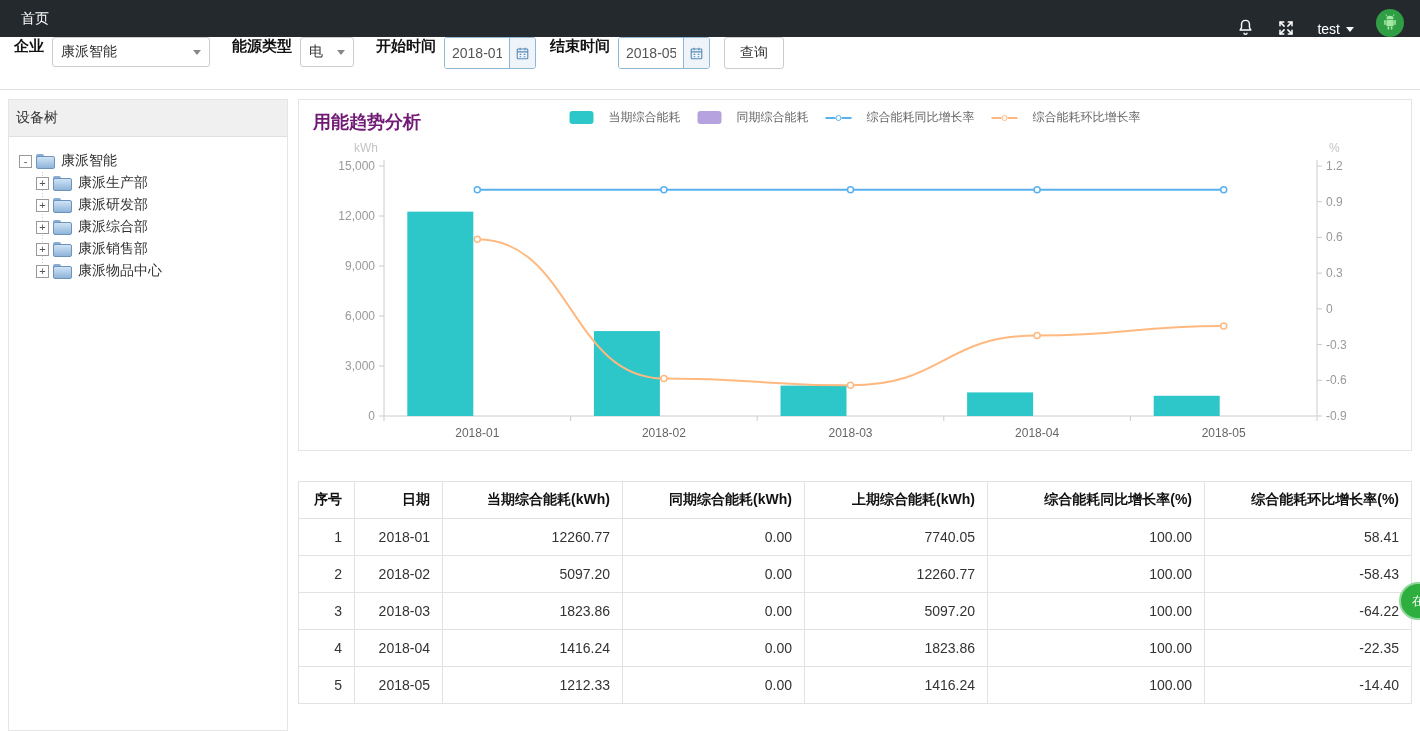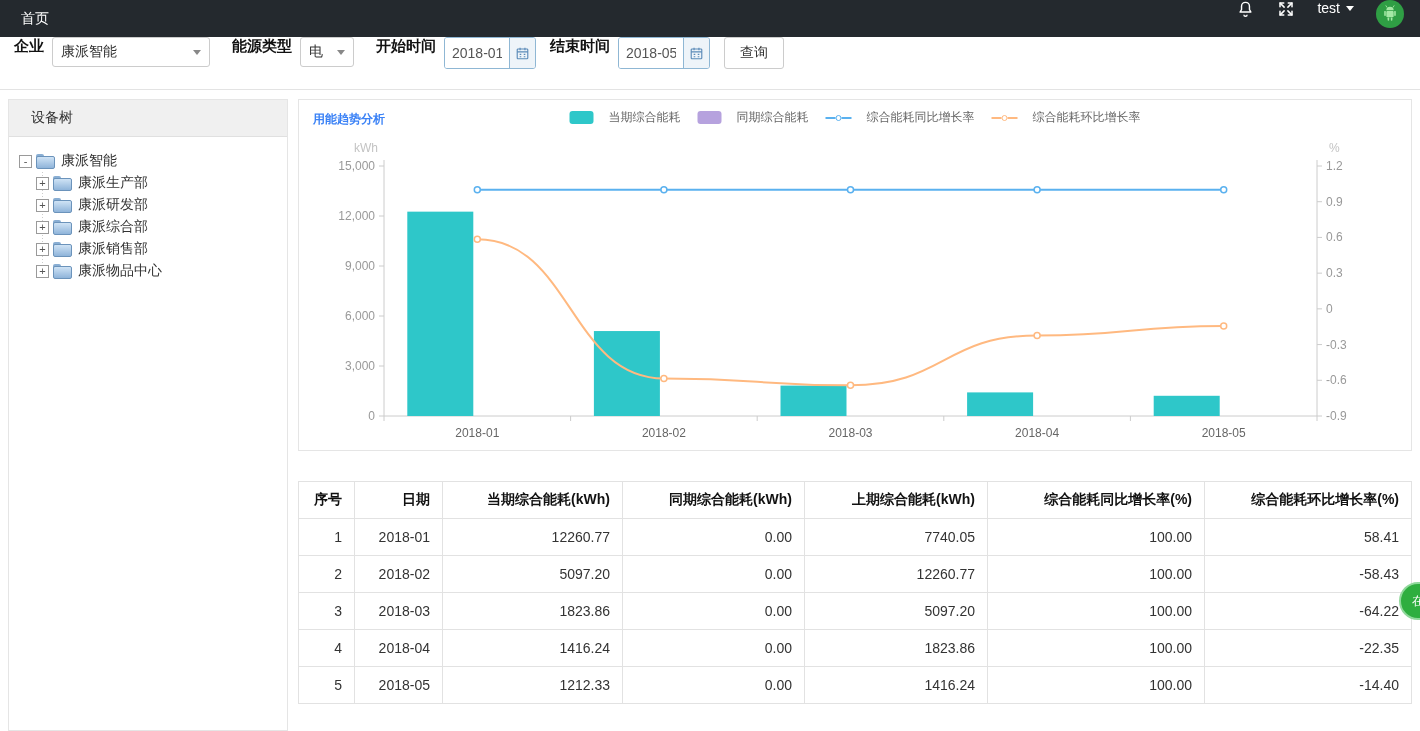--- a/index.html
+++ b/index.html
@@ -3,60 +3,60 @@
 <meta charset="utf-8">
 <style>
 *{box-sizing:border-box;margin:0;padding:0}
 html,body{width:1420px;height:731px}
 body{font-family:"Liberation Sans","DejaVu Sans",sans-serif;background:#fff;position:relative;overflow:hidden;font-size:14px;color:#333}
 
 
 .topnav{height:37px;background:#24292e;display:flex;align-items:stretch;color:#fff}
 .nav-tab{display:flex;align-items:center;padding:0 21px;font-size:14px;cursor:pointer}
 .nav-tab.active{background:#3e444b}
-.topnav-right{margin-left:auto;display:flex;align-items:flex-start;gap:22px;padding-right:16px}
+.topnav-right{margin-left:auto;display:flex;align-items:flex-end;gap:22px;padding-right:16px}
 .icon-btn{display:flex;align-items:center;justify-content:center;cursor:pointer}
 .user-menu{display:flex;align-items:center;gap:6px;font-size:14px;cursor:pointer}
 .caret-down{width:0;height:0;border-left:4px solid transparent;border-right:4px solid transparent;border-top:5px solid #fff}
 .avatar{width:28px;height:28px;border-radius:50%;background:#2f9e44;display:flex;align-items:center;justify-content:center;overflow:hidden}
 
 
 .filterbar{height:53px;background:#fff;border-bottom:1px solid #e3e3e3;display:flex;padding:0 14px}
 .flabel{font-weight:bold;font-size:15px;color:#111;margin-right:8px}
 .sel{height:30px;border:1px solid #ccc;border-radius:3px;background:#fff;display:flex;align-items:center;justify-content:space-between;padding:0 8px;margin-right:22px;cursor:pointer}
 .sel .caret{width:0;height:0;border-left:4px solid transparent;border-right:4px solid transparent;border-top:5px solid #888}
 .sel-wide{width:158px}
 .sel-small{width:54px}
 .datebox{height:32px;border:1px solid #8fb7d4;border-radius:3px;display:flex;align-items:stretch;margin-right:14px;background:#fff;overflow:hidden}
 .datebox input{border:0;outline:0;width:64px;padding:0 7px;font-size:14px;color:#555;font-family:inherit;background:#fff}
 .calbtn{width:26px;border-left:1px solid #8fb7d4;background:#eef4f9;display:flex;align-items:center;justify-content:center;cursor:pointer}
 .query-btn{height:32px;padding:0 15px;border:1px solid #ccc;border-radius:3px;background:#fff;font-size:14px;font-family:inherit;cursor:pointer;color:#333}
 
 
 .content{display:flex;gap:10px;padding:9px 8px 0;height:641px;align-items:stretch}
 .sidebar{width:280px;background:#fff;border:1px solid #e5e5e5;flex:none}
-.sidebar-header{background:#f0f0f0;border-bottom:1px solid #e0e0e0;padding:9px 22px;font-size:14px;color:#333}
+.sidebar-header{background:#f0f0f0;border-bottom:1px solid #e0e0e0;padding:9px 7px;font-size:14px;color:#333}
 .tree{padding:13px 10px;font-size:14px}
 .tree-row{display:flex;align-items:center;height:22px;gap:4px;white-space:nowrap}
 .tree-children{margin-left:17px;background:repeating-linear-gradient(to bottom,#ccc 0 1px,transparent 1px 3px) 6px 0/1px calc(100% - 11px) no-repeat}
 .expander{width:13px;height:13px;border:1px solid #9a9a9a;background:#fff;color:#555;font-size:11px;line-height:10px;text-align:center;flex:none;cursor:pointer}
 .tree-spacer{width:13px;height:13px;flex:none}
 .folder-icon{width:17px;height:14px;position:relative;flex:none}
 .folder-icon::before{content:"";position:absolute;left:0;top:0;width:8px;height:4px;background:#89aed3;border-radius:2px 2px 0 0}
 .folder-icon::after{content:"";position:absolute;left:0;top:2px;width:17px;height:11px;background:linear-gradient(#cfe3f5,#8fb4da);border:1px solid #6b93bb;border-radius:2px}
 .grid-icon{width:15px;height:14px;flex:none;border:1px solid #5c87b4;background:#fff linear-gradient(#b9d4ec 0 4px,transparent 4px);position:relative}
 .grid-icon::before{content:"";position:absolute;left:2px;top:6px;right:2px;height:1px;background:#7ea6cc;box-shadow:0 3px 0 #7ea6cc}
 .tree-label{padding:0 3px;border:1px solid transparent;cursor:pointer}
 .tree-label.selected{background:#ffe6b0;border-color:#ffb951}
 
 
 .main{flex:1;display:flex;flex-direction:column;min-width:0}
 .chart-panel{background:#fff;border:1px solid #e5e5e5;height:352px}
 .chart-header{position:relative;height:34px;padding:10px 14px 0}
-.chart-title{font-weight:bold;font-size:12px;color:#3b82f6}
+.chart-title{font-weight:bold;font-size:18px;color:#701a75}
 .legend{position:absolute;left:50%;transform:translateX(-50%);top:9px;display:flex;align-items:center;gap:17px;font-size:12px;color:#666;white-space:nowrap}
 .legend-item{display:inline-flex;align-items:center;gap:15px;cursor:pointer}
 .legend-swatch{width:24px;height:13px;border-radius:3px;display:inline-block}
 .legend-line{display:inline-flex;align-items:center;width:26px}
 .legend-line .ll{flex:1;height:2px;background:currentColor}
 .legend-line .lc{width:6px;height:6px;border:1.5px solid currentColor;border-radius:50%;background:#fff;flex:none}
 .chart-svg{display:block}
 
 
 .table-wrap{margin-top:30px}

